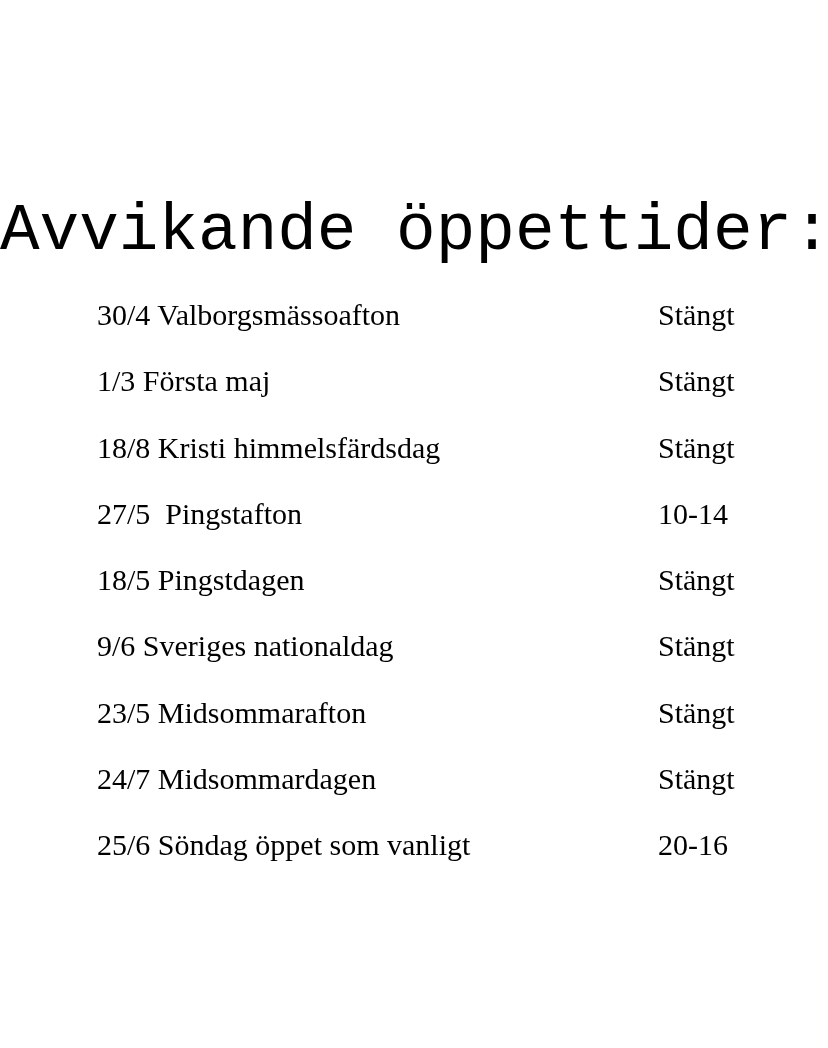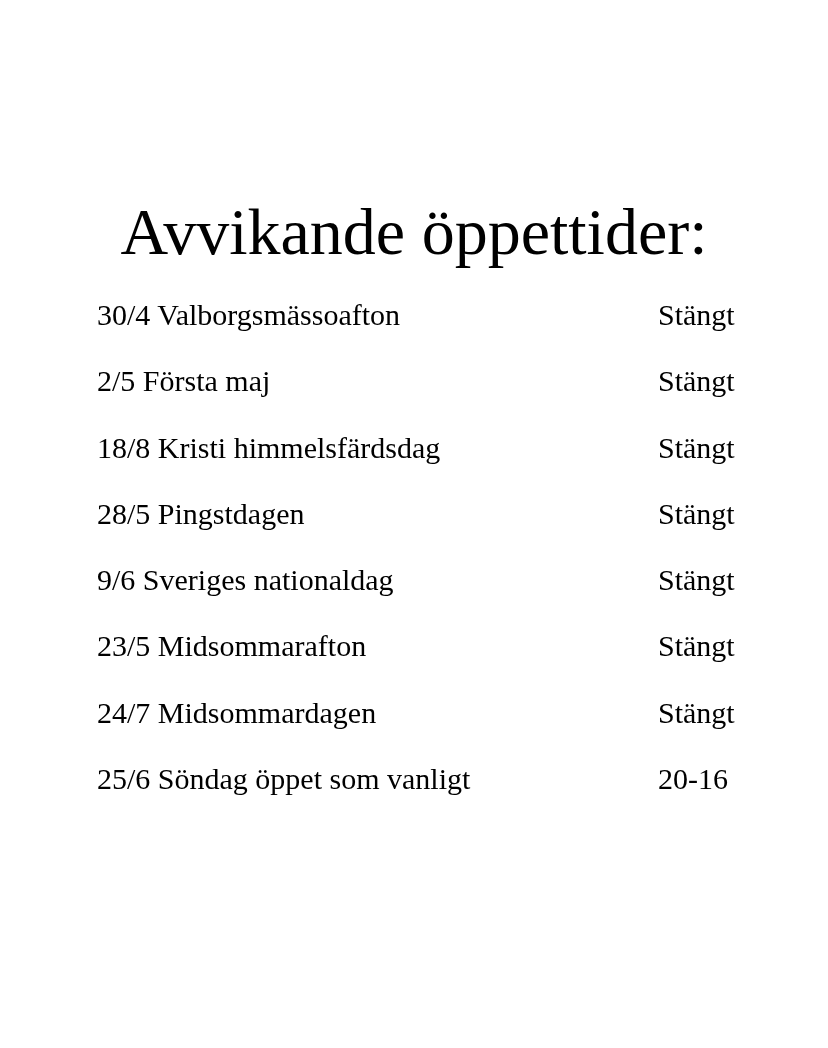--- a/index.html
+++ b/index.html
@@ -21,20 +21,21 @@
     top: 199px;
     left: 0;
     width: 828px;
     margin: 0;
     font-size: 66px;
     font-weight: 400;
     line-height: 1;
     text-align: center;
     color: #000000;
     white-space: pre;
+    font-family: Liberation Mono, monospace;
   }
   .schedule {
     position: absolute;
     top: 295px;
     left: 97px;
     width: 720px;
   }
   .schedule-row {
     position: relative;
     height: 40px;
@@ -64,32 +65,36 @@
   <h1 class="page-title">Avvikande öppettider:</h1>
 
   <div class="schedule">
 
     <div class="schedule-row">
       <span class="schedule-row-label">30/4 Valborgsmässoafton</span>
       <span class="schedule-row-status">Stängt</span>
     </div>
 
     <div class="schedule-row">
-      <span class="schedule-row-label">2/5 Första maj</span>
+      <span class="schedule-row-label">1/3 Första maj</span>
       <span class="schedule-row-status">Stängt</span>
     </div>
 
     <div class="schedule-row">
       <span class="schedule-row-label">18/8 Kristi himmelsfärdsdag</span>
       <span class="schedule-row-status">Stängt</span>
     </div>
 
+    <div class="schedule-row">
+      <span class="schedule-row-label">27/5  Pingstafton</span>
+      <span class="schedule-row-status">10-14</span>
+    </div>
 
     <div class="schedule-row">
-      <span class="schedule-row-label">28/5 Pingstdagen</span>
+      <span class="schedule-row-label">18/5 Pingstdagen</span>
       <span class="schedule-row-status">Stängt</span>
     </div>
 
     <div class="schedule-row">
       <span class="schedule-row-label">9/6 Sveriges nationaldag</span>
       <span class="schedule-row-status">Stängt</span>
     </div>
 
     <div class="schedule-row">
       <span class="schedule-row-label">23/5 Midsommarafton</span>

